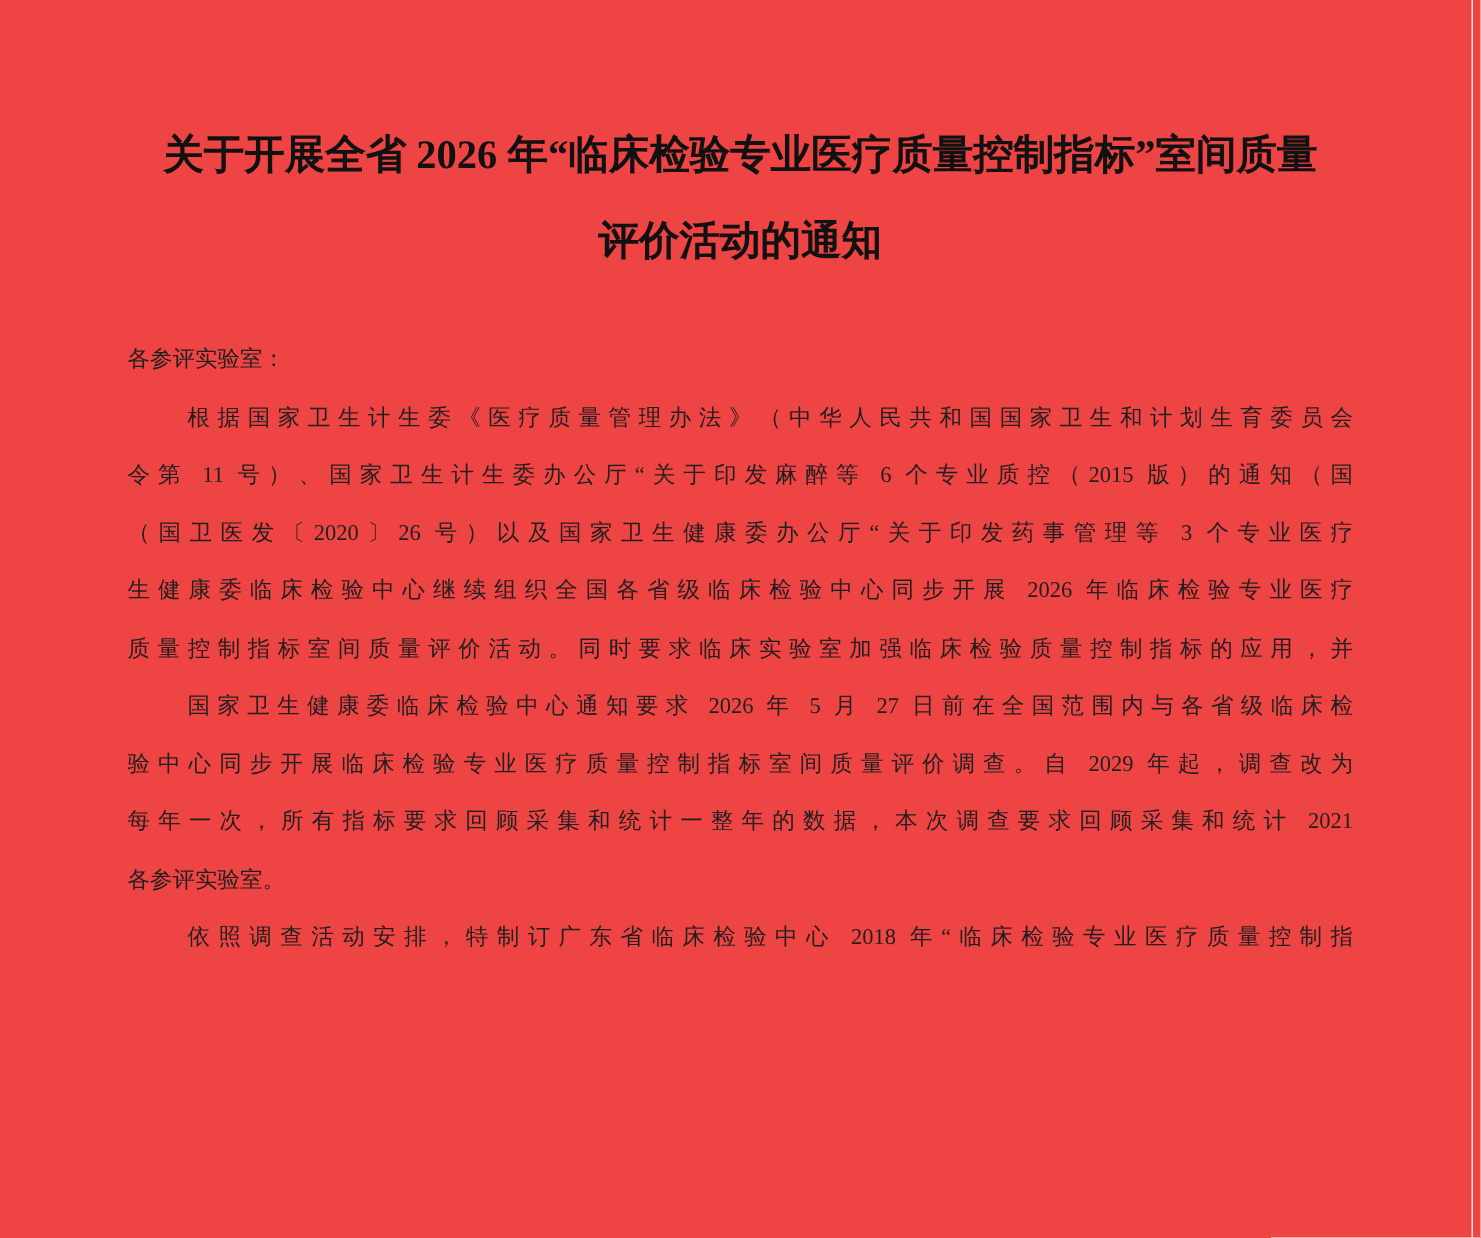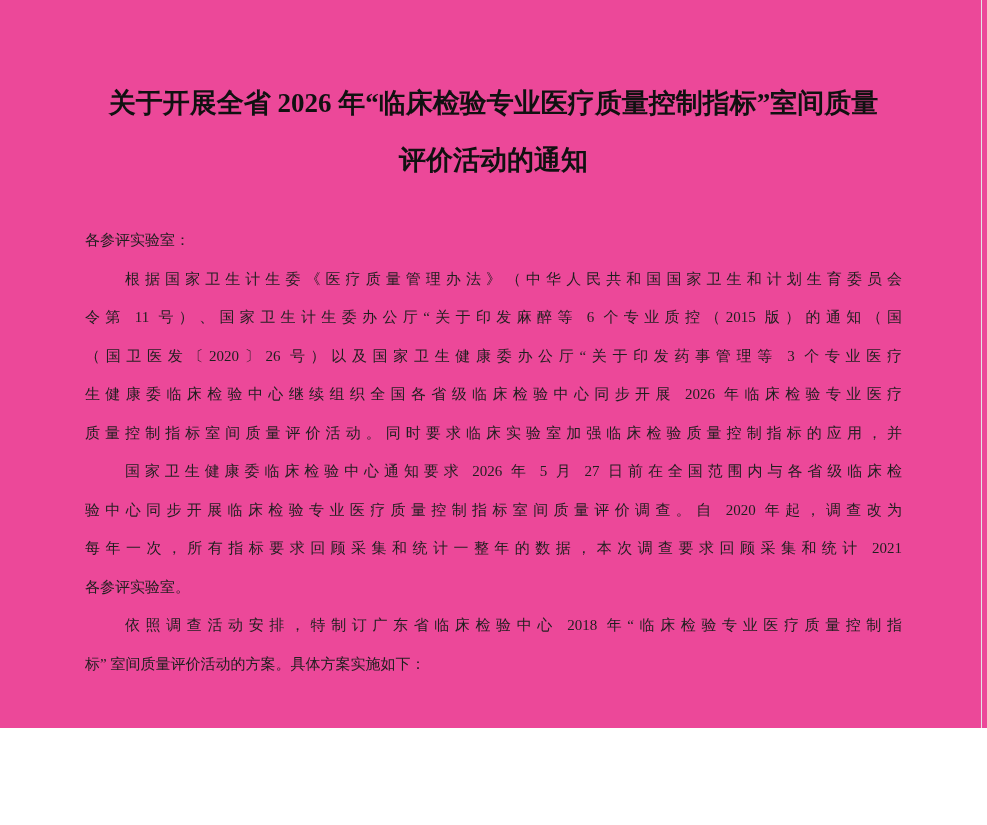--- a/index.html
+++ b/index.html
@@ -3,22 +3,22 @@
 <meta charset="utf-8">
 <style>
   html, body {
     margin: 0;
     padding: 0;
     background: #ffffff;
   }
   .page {
     position: relative;
     width: 987px;
-    height: 728px;
-    background: #ec4899;
+    height: 825px;
+    background: #ef4444;
     overflow: hidden;
     font-family: "Liberation Serif", "DejaVu Serif", serif;
     color: #1f1f1f;
   }
   .page-edge-line {
     position: absolute;
     left: 981px;
     top: 0;
     width: 1px;
     height: 825px;
@@ -70,22 +70,21 @@
   </div>
 
   <div class="doc-body">
     <div class="body-line">各参评实验室：</div>
     <div class="body-line fill indent">根据国家卫生计生委《医疗质量管理办法》（中华人民共和国国家卫生和计划生育委员会</div>
     <div class="body-line fill">令第 11 号）、国家卫生计生委办公厅“关于印发麻醉等 6 个专业质控（2015 版）的通知（国</div>
     <div class="body-line fill">（国卫医发〔2020〕26 号）以及国家卫生健康委办公厅“关于印发药事管理等 3 个专业医疗</div>
     <div class="body-line fill">生健康委临床检验中心继续组织全国各省级临床检验中心同步开展 2026 年临床检验专业医疗</div>
     <div class="body-line fill">质量控制指标室间质量评价活动。同时要求临床实验室加强临床检验质量控制指标的应用，并</div>
     <div class="body-line fill indent">国家卫生健康委临床检验中心通知要求 2026 年 5 月 27 日前在全国范围内与各省级临床检</div>
-    <div class="body-line fill">验中心同步开展临床检验专业医疗质量控制指标室间质量评价调查。自 2020 年起，调查改为</div>
+    <div class="body-line fill">验中心同步开展临床检验专业医疗质量控制指标室间质量评价调查。自 2029 年起，调查改为</div>
     <div class="body-line fill">每年一次，所有指标要求回顾采集和统计一整年的数据，本次调查要求回顾采集和统计 2021</div>
     <div class="body-line">各参评实验室。</div>
     <div class="body-line fill indent">依照调查活动安排，特制订广东省临床检验中心 2018 年“临床检验专业医疗质量控制指</div>
-    <div class="body-line">标” 室间质量评价活动的方案。具体方案实施如下：</div>
   </div>
 
   <div class="page-edge-line"></div>
 
 </div>
 
 </body></html>

